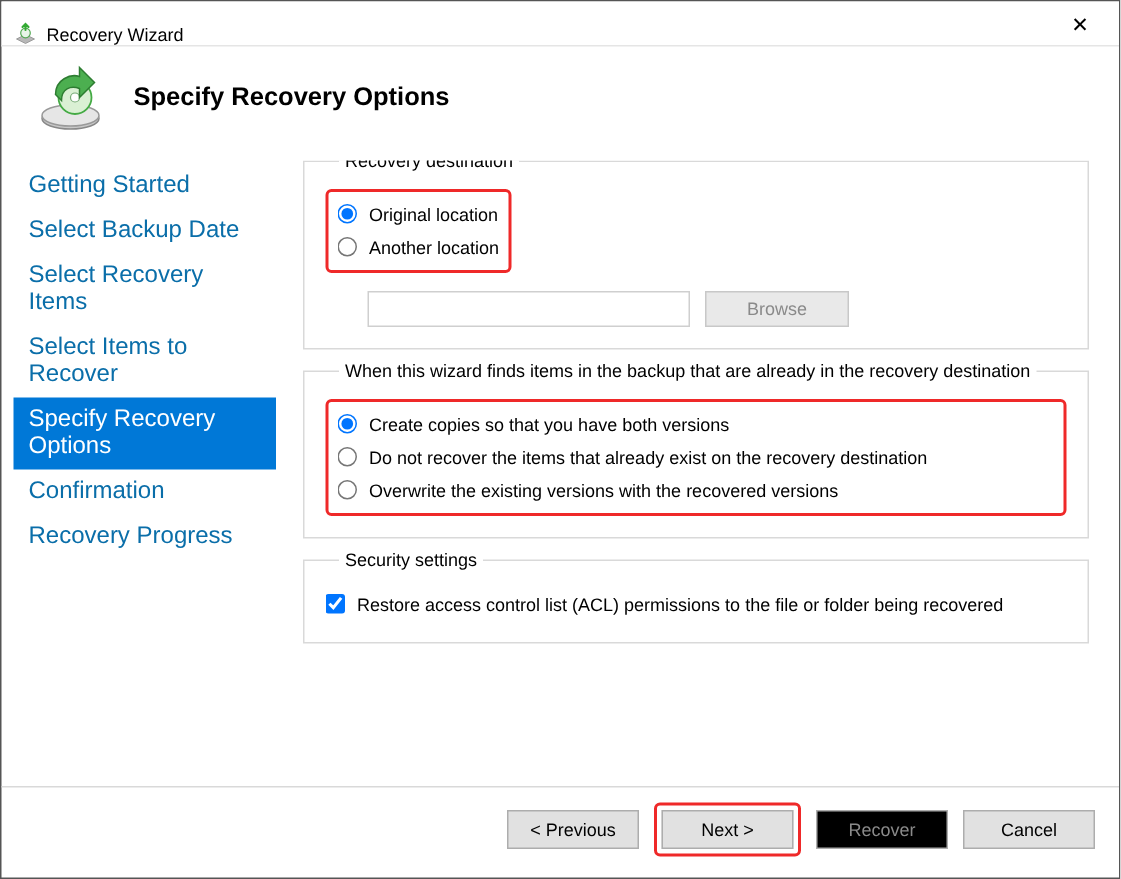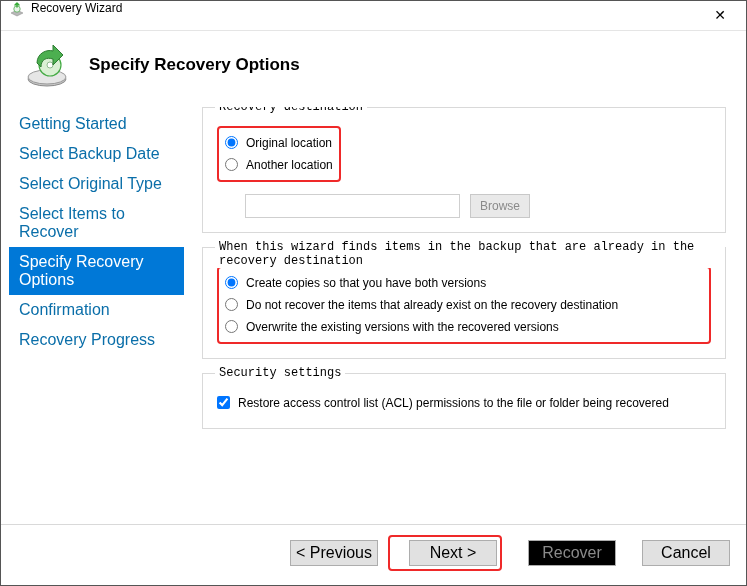--- a/index.html
+++ b/index.html
@@ -16,21 +16,21 @@
       border: 1px solid #555;
       width: 747px;
       height: 586px;
       display: flex;
       flex-direction: column;
       background: #fff;
     }
     .titlebar {
       height: 30px;
       display: flex;
-      align-items: flex-start;
+      align-items: flex-end;
       padding: 0 6px 0 8px;
       background: #fff;
       border-bottom: 1px solid #e5e5e5;
     }
     .titlebar-icon {
       width: 16px; height: 16px;
       margin-right: 6px;
     }
     .titlebar-title { flex: 1; font-size: 12px; color: #000; }
     .titlebar-close {
@@ -76,26 +76,25 @@
     }
     .groupbox {
       border: 1px solid #d9d9d9;
       margin-bottom: 14px;
       position: relative;
       padding: 18px 14px 14px 14px;
     }
     .groupbox-legend {
       position: absolute;
       top: -8px;
-      left: 12px;
+      left: 23px;
       background: #fff;
       padding: 0 4px;
       color: #000;
       font-size: 12px;
-      font-family: Liberation Mono, monospace;
     }
     .radio-row, .check-row {
       display: flex;
       align-items: flex-start;
       gap: 8px;
       padding: 4px 0;
       font-size: 12px;
     }
     .radio-row label, .check-row label { cursor: pointer; }
     .highlight-box {
@@ -114,43 +113,42 @@
     }
     .path-input {
       width: 215px;
       height: 24px;
       border: 1px solid #cfcfcf;
       background: #fff;
       padding: 0 6px;
       font-size: 12px;
     }
     .browse-btn {
-      width: 60px; height: 24px;
+      width: 96px; height: 24px;
       border: 1px solid #c8c8c8;
       background: #e9e9e9;
       color: #8a8a8a;
       font-size: 12px;
       cursor: default;
     }
     .footer {
       border-top: 1px solid #d9d9d9;
       padding: 10px 16px 14px 0;
       display: flex;
       justify-content: flex-end;
       gap: 10px;
       align-items: center;
     }
     .wiz-btn {
       min-width: 88px;
       height: 26px;
       border: 1px solid #adadad;
       background: #e1e1e1;
-      font-size: 16px;
-      cursor: pointer;
-      margin-left: 16px;
+      font-size: 12px;
+      cursor: pointer;
     }
     .wiz-btn:disabled {
       color: #8a8a8a;
       cursor: default;
       background: #000000;
     }
     .next-wrap {
       border: 2px solid #ef2929;
       border-radius: 4px;
       padding: 3px;
@@ -189,21 +187,21 @@
         <path d="M14 22 C14 12, 24 8, 30 10 L30 4 L40 14 L30 24 L30 18 C24 16, 18 18, 18 26 Z" fill="#4caf50" stroke="#2e7d32" stroke-width="1"></path>
       </svg>
     </span>
     <div class="header-title">Specify Recovery Options</div>
   </div>
 
   <div class="body">
     <div class="sidebar">
       <div class="sidebar-item">Getting Started</div>
       <div class="sidebar-item">Select Backup Date</div>
-      <div class="sidebar-item">Select Original Type</div>
+      <div class="sidebar-item">Select Recovery Items</div>
       <div class="sidebar-item">Select Items to Recover</div>
       <div class="sidebar-item active">Specify Recovery Options</div>
       <div class="sidebar-item">Confirmation</div>
       <div class="sidebar-item">Recovery Progress</div>
     </div>
 
     <div class="content">
 
       <div class="groupbox">
         <span class="groupbox-legend">Recovery destination</span>

